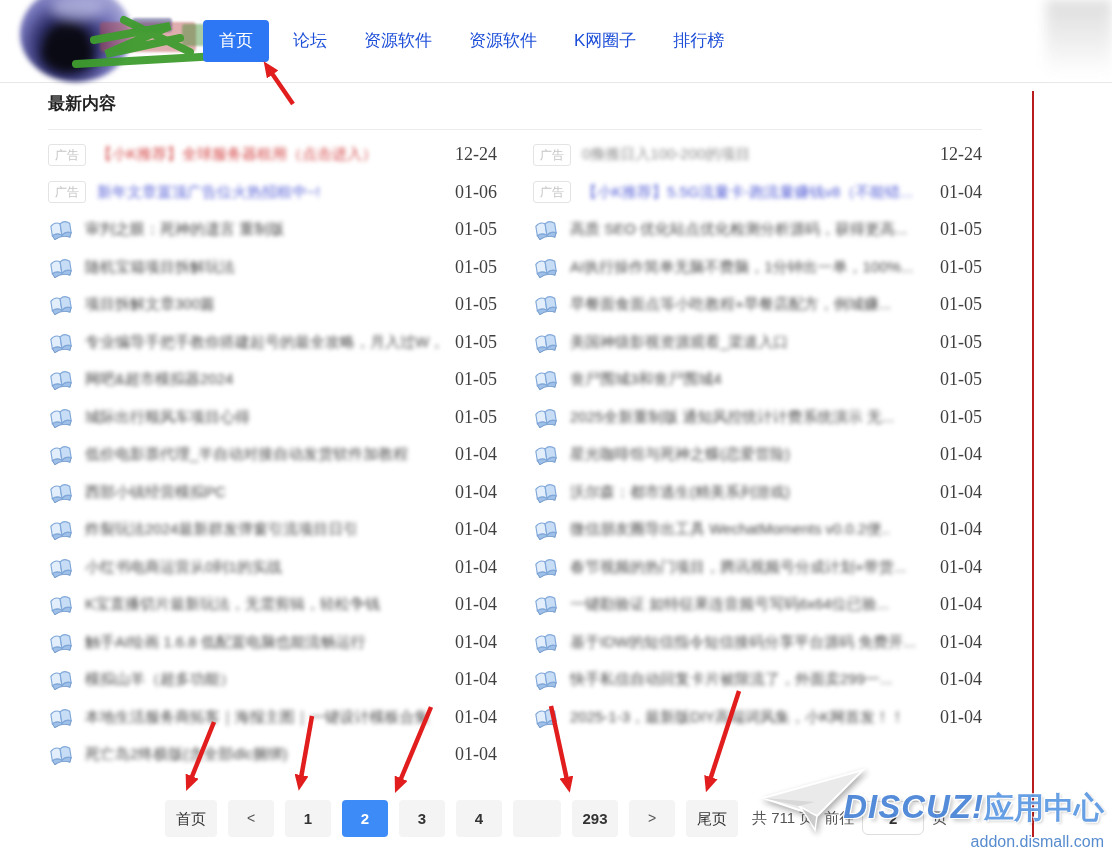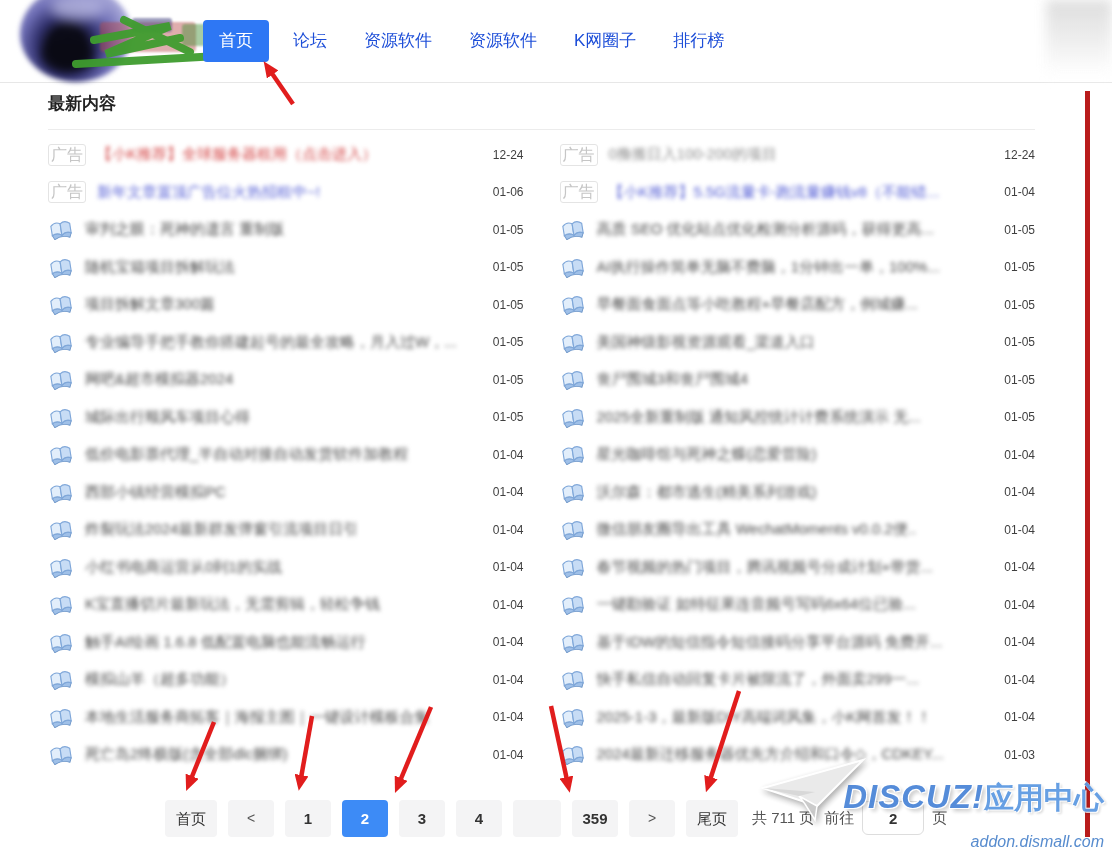--- a/index.html
+++ b/index.html
@@ -20,34 +20,34 @@
   .scribble{position:absolute;left:58px;top:30px;}
   .tr-smudge{position:absolute;right:0;top:0;width:66px;height:76px;
     background:linear-gradient(180deg,#d7d7d7,#efefef 60%,#ffffff);filter:blur(6px);opacity:.85;}
 
   .nav{position:absolute;left:203px;top:20px;display:flex;align-items:center;}
   .tab{display:inline-block;font-size:17px;color:#1d4ed8;text-decoration:none;line-height:42px;
        margin-right:37px;white-space:nowrap;cursor:pointer;}
   .tab.active{background:#2e77f4;color:#fff;border-radius:4px;padding:0 16px;margin-right:24px;}
 
   
-  .content{position:relative;padding:0 50px 0 48px;border-right:5px solid #b91c1c;margin-right:22px;}
+  .content{position:relative;padding:0 50px 0 48px;border-right:2px solid #b91c1c;margin-right:78px;}
   .content h2{margin:8px 0 0;font-size:17px;font-weight:700;color:#222;line-height:26px;
               padding-bottom:12px;border-bottom:1px solid #ececec;}
   .list{display:grid;grid-template-columns:1fr 1fr;column-gap:36px;margin-top:6px;}
   .row{display:flex;align-items:center;height:37.5px;min-width:0;}
   .ad-badge{flex:0 0 auto;width:36px;height:20px;line-height:20px;text-align:center;
-    border:1px solid #e4e4e4;border-radius:3px;color:#c6c6c6;font-size:16px;margin-right:11px;}
+    border:1px solid #e4e4e4;border-radius:3px;color:#c6c6c6;font-size:12px;margin-right:11px;}
   .book-icon{flex:0 0 auto;margin-right:11px;display:inline-flex;}
   .row-title{flex:1 1 auto;min-width:0;font-size:15px;white-space:nowrap;overflow:hidden;
     filter:blur(2.1px);color:#4a4a4a;cursor:pointer;}
   .tone-red{color:#d34242;}
   .tone-blue{color:#5761d6;}
   .tone-gray{color:#8d8d8d;}
-  .row-date{flex:0 0 auto;margin-left:10px;font-size:12px;color:#3f3f3f;}
+  .row-date{flex:0 0 auto;margin-left:10px;font-size:18px;color:#3f3f3f;font-family:Liberation Serif, serif;}
 
   
   .pagebar{display:flex;align-items:center;margin:26px 0 0 117px;position:relative;}
   #pagebar-btns{display:flex;align-items:center;gap:11px;}
   .pbtn{display:inline-block;min-width:46px;height:37px;line-height:37px;text-align:center;
     background:#f4f4f5;border-radius:4px;font-size:15px;color:#333;text-decoration:none;
     font-weight:700;cursor:pointer;padding:0 3px;box-sizing:border-box;}
   .pbtn.word{font-weight:400;min-width:52px;}
   .pbtn.nav-arrow{font-weight:400;color:#555;font-size:14px;}
   .pbtn.active{background:#3d8bf6;color:#fff;}
@@ -65,22 +65,22 @@
   
   .watermark{position:absolute;right:8px;bottom:4px;z-index:60;display:flex;align-items:flex-start;
     opacity:.95;pointer-events:none;}
   .wm-plane{margin-top:6px;margin-right:-26px;filter:drop-shadow(2px 3px 3px rgba(0,0,0,.35));}
   .wm-text{text-align:right;}
   .wm-line1{white-space:nowrap;margin-top:26px;}
   .wm-brand{font-size:33px;font-weight:800;font-style:italic;color:#4c86d8;letter-spacing:1px;
     text-shadow:-1px -1px 0 #fff,1px -1px 0 #fff,-1px 1px 0 #fff,1px 1px 0 #fff,3px 3px 4px rgba(0,0,0,.25);}
   .wm-suffix{font-size:30px;font-weight:700;color:#5e9ae2;
     text-shadow:-1px -1px 0 #fff,1px 1px 0 #fff,2px 2px 3px rgba(0,0,0,.2);}
-  .wm-domain{font-size:16px;color:#4f86cc;margin-top:14px;
-    text-shadow:1px 1px 0 #fff;font-style:italic;}
+  .wm-domain{font-size:16px;color:#4f86cc;margin-top:4px;
+    text-shadow:1px 1px 0 #fff;}
 </style>
 </head>
 <body>
 
 <div class="header">
   <div class="logo">
     <div class="logo-circle"></div>
     <svg class="scribble" width="160" height="58" viewBox="0 0 160 58">
       <g filter="blur(1px)">
         <rect x="28" y="8" width="96" height="30" fill="#b84a4a" opacity="0.45" rx="4"></rect>
@@ -534,47 +534,33 @@
         <g transform="rotate(-9 13 11)">
           <path d="M3 16 Q8 13 13 17 Q18 13 23 16 L21 20.5 Q13 16.5 5 20.5 Z" fill="#9fc0e8" stroke="#6f97c9" stroke-width="1"></path>
           <path d="M3 16 L3 6 Q8 1.5 13 5 L13 17 Q8 13 3 16 Z" fill="#e2eefb" stroke="#7fa7d9" stroke-width="1.2"></path>
           <path d="M23 16 L23 6 Q18 1.5 13 5 L13 17 Q18 13 23 16 Z" fill="#c7dcf5" stroke="#7fa7d9" stroke-width="1.2"></path>
         </g>
       </svg>
     </span>
     <span class="row-title tone-normal">2025-1-3，最新版DIY高端词风集，小K网首发！！</span>
     <span class="row-date">01-04</span>
   </div>
-        <div class="row">
-
-    <span class="book-icon">
-      <svg width="26" height="21" viewBox="0 0 26 22">
-        <g transform="rotate(-9 13 11)">
-          <path d="M3 16 Q8 13 13 17 Q18 13 23 16 L21 20.5 Q13 16.5 5 20.5 Z" fill="#9fc0e8" stroke="#6f97c9" stroke-width="1"></path>
-          <path d="M3 16 L3 6 Q8 1.5 13 5 L13 17 Q8 13 3 16 Z" fill="#e2eefb" stroke="#7fa7d9" stroke-width="1.2"></path>
-          <path d="M23 16 L23 6 Q18 1.5 13 5 L13 17 Q18 13 23 16 Z" fill="#c7dcf5" stroke="#7fa7d9" stroke-width="1.2"></path>
-        </g>
-      </svg>
-    </span>
-    <span class="row-title tone-normal">2024最新迁移服务器优先方介绍和口令◇，CDKEY...</span>
-    <span class="row-date">01-03</span>
-  </div>
       </div>
   </div>
 
   <div class="pagebar">
     <div id="pagebar-btns">
         <a class="pbtn word">首页</a>
         <a class="pbtn nav-arrow">&lt;</a>
         <a class="pbtn">1</a>
         <a class="pbtn active">2</a>
         <a class="pbtn">3</a>
         <a class="pbtn">4</a>
         <a class="pbtn gap"></a>
-        <a class="pbtn">359</a>
+        <a class="pbtn">293</a>
         <a class="pbtn nav-arrow">&gt;</a>
         <a class="pbtn word">尾页</a>
       </div>
     <span class="page-total">共 711 页</span>
     <span class="goto-label">前往</span>
     <input class="goto-input" value="2" style="">
     <span class="goto-suffix">页</span>
   </div>
 </div>
 

